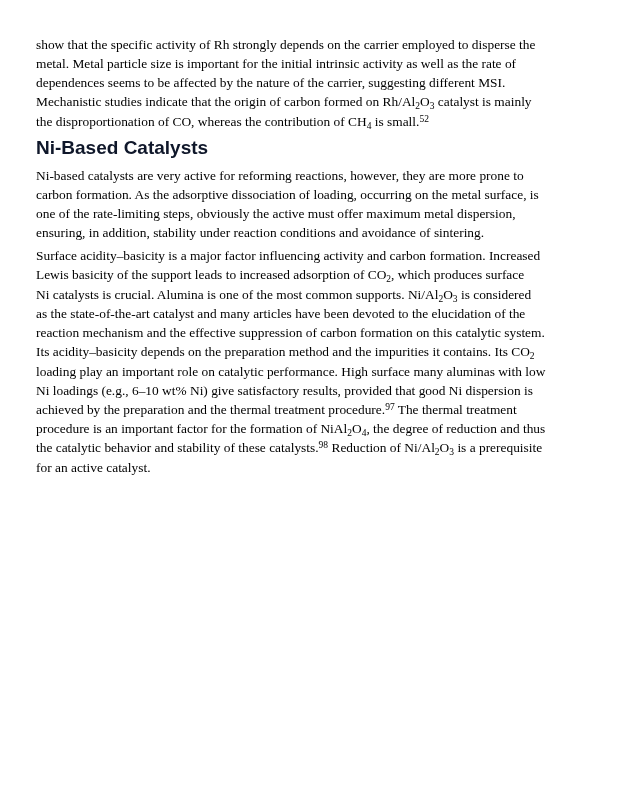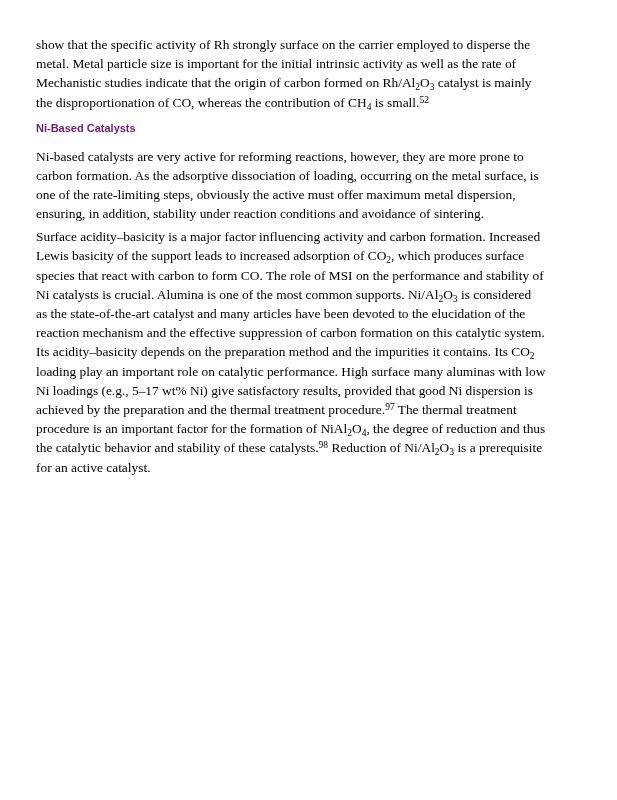--- a/index.html
+++ b/index.html
@@ -23,61 +23,61 @@
     line-height: 19px;
     margin: 0 0 4px 0;
     color: #000000;
   }
   .line {
     display: block;
     white-space: nowrap;
   }
   .heading {
     font-family: "Liberation Sans", "DejaVu Sans", sans-serif;
-    font-size: 11px;
+    font-size: 19px;
     font-weight: 700;
     line-height: 19px;
     margin: 7px 0 9px 0;
-    color: #701a75;
+    color: #0f172a;
   }
   sub, sup {
     font-size: 9.5px;
     line-height: 1;
   }
   sub { vertical-align: -3px; }
   sup { vertical-align: 4.5px; }
 </style>
 </head>
 <body>
 
 <div class="page">
   <p class="para">
-      <span class="line">show that the specific activity of Rh strongly surface on the carrier employed to disperse the</span>
+      <span class="line">show that the specific activity of Rh strongly depends on the carrier employed to disperse the</span>
       <span class="line">metal. Metal particle size is important for the initial intrinsic activity as well as the rate of</span>
+      <span class="line">dependences seems to be affected by the nature of the carrier, suggesting different MSI.</span>
       <span class="line">Mechanistic studies indicate that the origin of carbon formed on Rh/Al<sub>2</sub>O<sub>3</sub> catalyst is mainly</span>
       <span class="line">the disproportionation of CO, whereas the contribution of CH<sub>4</sub> is small.<sup>52</sup></span>
     </p>
 
   <h2 class="heading">Ni-Based Catalysts</h2>
 
   <p class="para">
       <span class="line">Ni-based catalysts are very active for reforming reactions, however, they are more prone to</span>
       <span class="line">carbon formation. As the adsorptive dissociation of loading, occurring on the metal surface, is</span>
       <span class="line">one of the rate-limiting steps, obviously the active must offer maximum metal dispersion,</span>
       <span class="line">ensuring, in addition, stability under reaction conditions and avoidance of sintering.</span>
     </p>
 
   <p class="para">
       <span class="line">Surface acidity–basicity is a major factor influencing activity and carbon formation. Increased</span>
       <span class="line">Lewis basicity of the support leads to increased adsorption of CO<sub>2</sub>, which produces surface</span>
-      <span class="line">species that react with carbon to form CO. The role of MSI on the performance and stability of</span>
       <span class="line">Ni catalysts is crucial. Alumina is one of the most common supports. Ni/Al<sub>2</sub>O<sub>3</sub> is considered</span>
       <span class="line">as the state-of-the-art catalyst and many articles have been devoted to the elucidation of the</span>
       <span class="line">reaction mechanism and the effective suppression of carbon formation on this catalytic system.</span>
       <span class="line">Its acidity–basicity depends on the preparation method and the impurities it contains. Its CO<sub>2</sub></span>
       <span class="line">loading play an important role on catalytic performance. High surface many aluminas with low</span>
-      <span class="line">Ni loadings (e.g., 5–17 wt% Ni) give satisfactory results, provided that good Ni dispersion is</span>
+      <span class="line">Ni loadings (e.g., 6–10 wt% Ni) give satisfactory results, provided that good Ni dispersion is</span>
       <span class="line">achieved by the preparation and the thermal treatment procedure.<sup>97</sup> The thermal treatment</span>
       <span class="line">procedure is an important factor for the formation of NiAl<sub>2</sub>O<sub>4</sub>, the degree of reduction and thus</span>
       <span class="line">the catalytic behavior and stability of these catalysts.<sup>98</sup> Reduction of Ni/Al<sub>2</sub>O<sub>3</sub> is a prerequisite</span>
       <span class="line">for an active catalyst.</span>
     </p>
 </div>
 
 </body></html>

